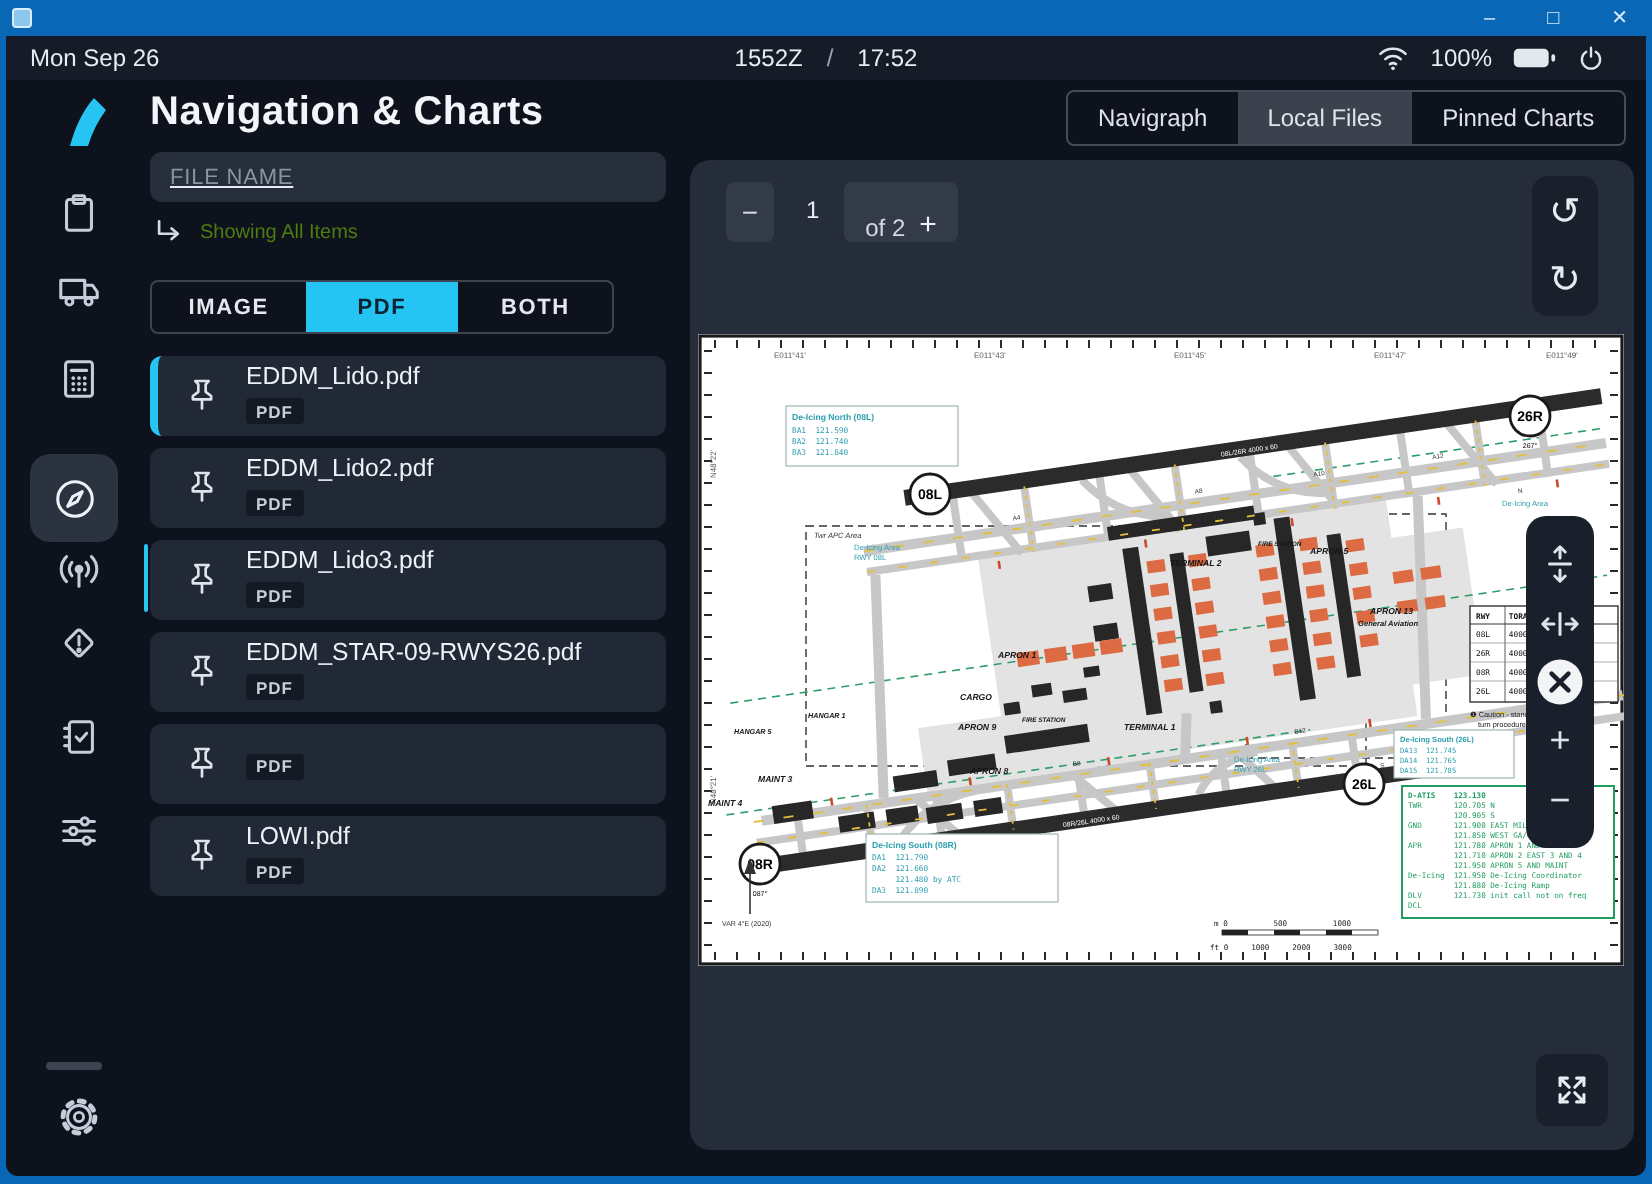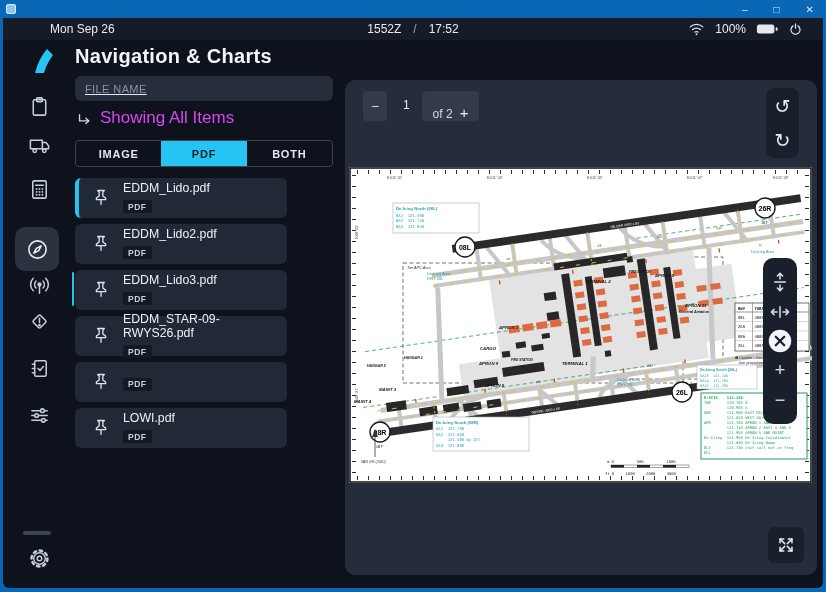--- a/index.html
+++ b/index.html
@@ -18,21 +18,21 @@
   .tb-controls { position: absolute; right: 12px; top: 0; height: 18px; display: flex; gap: 26px;
                  align-items: center; color: #d8ebfb; font-size: 10px; }
 
   
   .app { position: absolute; top: 18px; left: 3px; right: 3px; bottom: 4px;
          background: #0d121c; border-radius: 0 0 6px 6px; overflow: hidden; }
 
   
   .statusbar { position: absolute; top: 0; left: 0; right: 0; height: 22px; background: #161c27;
                color: #e8ecf2; font-size: 12px; }
-  .sb-date { position: absolute; left: 12px; top: 4px; margin-left: 35px; }
+  .sb-date { position: absolute; left: 12px; top: 4px; }
   .sb-center { position: absolute; left: 50%; transform: translateX(-50%); top: 4px; display: flex; gap: 12px; }
   .sb-sep { color: #9aa3b2; }
   .sb-right { position: absolute; right: 20px; top: 0; height: 22px; display: flex; align-items: center; gap: 10px; }
   .sb-right svg { display: block; }
 
   
   .rail-btn { position: absolute; left: 22px; width: 28px; height: 28px;
               display: flex; align-items: center; justify-content: center; }
   .rail-btn.active { left: 12px; width: 44px; height: 44px; background: #2c3340; border-radius: 10px; }
   svg.icon { width: 23px; height: 23px; fill: none; stroke: #c6cdda; stroke-width: 1.6;
@@ -48,29 +48,29 @@
   .view-tabs { position: absolute; left: 530px; top: 27px; height: 28px; display: flex;
                border: 1px solid #444c59; border-radius: 4px; overflow: hidden; }
   .vtab { padding: 0 15px; font-size: 12px; color: #dfe3ea; display: flex; align-items: center; }
   .vtab.active { background: #3b424e; }
 
   
   .search-input { position: absolute; left: 72px; top: 58px; width: 258px; height: 25px;
                   background: #272e3b; border: none; border-radius: 6px; padding: 0 10px;
                   color: #e8ecf2; font-size: 11px; letter-spacing: 0.4px; outline: none; text-decoration: underline; }
   .search-input::placeholder { color: #8a93a3; }
-  .showing-row { position: absolute; left: 73px; top: 90px; display: flex; align-items: flex-end;
-                 gap: 8px; color: #d946ef; font-size: 17px; }
-  .seg { position: absolute; left: 72px; top: 122px; width: 258px; height: 27px; display: flex;
+  .showing-row { position: absolute; left: 73px; top: 90px; display: flex; align-items: center;
+                 gap: 8px; color: #4d7c0f; font-size: 10px; }
+  .seg { position: absolute; left: 72px; top: 122px; width: 232px; height: 27px; display: flex;
          border: 1px solid #3d4450; border-radius: 4px; overflow: hidden; justify-content: space-between; }
   .seg-btn { flex: 1; font-size: 11px; font-weight: bold; letter-spacing: 0.8px; color: #e4e8ee;
              display: flex; align-items: center; justify-content: center; }
   .seg-btn.active { background: #25c4f2; color: #0b2330; }
 
-  .file-card { position: absolute; left: 72px; width: 212px; height: 40px; background: #222936;
+  .file-card { position: absolute; left: 72px; width: 258px; height: 40px; background: #222936;
                border-radius: 6px; border-left: 4px solid transparent; display: flex;
                align-items: center; padding-left: 12px; }
   .file-card.selected { border-left-color: #25c4f2; }
   .pin-ic { width: 20px; height: 20px; margin-right: 12px; flex: none; }
   .file-name { color: #eef1f6; font-size: 12.3px; line-height: 1.1; }
   .file-badge { display: inline-block; margin-top: 2px; background: #141923; color: #c7cdd8;
                 font-size: 8.5px; font-weight: bold; letter-spacing: 0.5px; padding: 1.5px 5px;
                 border-radius: 2px; }
   .list-indicator { position: absolute; left: 69px; top: 254px; width: 2px; height: 34px;
                     background: #25c4f2; border-radius: 1px; }
@@ -232,20 +232,25 @@
     <div class="rail-divider"></div>
     <button class="rail-btn" style="top:526px">
       <svg class="icon" viewBox="0 0 24 24">
         <circle cx="12" cy="12" r="8.3" stroke-width="2.6" stroke-dasharray="2.6 3.9"></circle>
         <circle cx="12" cy="12" r="6" stroke-width="1.5"></circle>
         <circle cx="12" cy="12" r="2.4" stroke-width="1.5"></circle>
       </svg>
     </button>
 
     <div class="page-title">Navigation &amp; Charts</div>
+    <div class="view-tabs">
+      <button class="vtab">Navigraph</button>
+      <button class="vtab active">Local Files</button>
+      <button class="vtab">Pinned Charts</button>
+    </div>
 
     <input class="search-input" placeholder="FILE NAME" style="">
     <div class="showing-row">
       <svg width="16" height="16" viewBox="0 0 18 18" fill="none" stroke="#d5dae2" stroke-width="1.5" stroke-linecap="round" stroke-linejoin="round">
         <path d="M4 3 v7 h10"></path>
           <path d="M11 7 l3.5 3 -3.5 3"></path>
       </svg>
       <span>Showing All Items</span>
     </div>
     <div class="seg">

